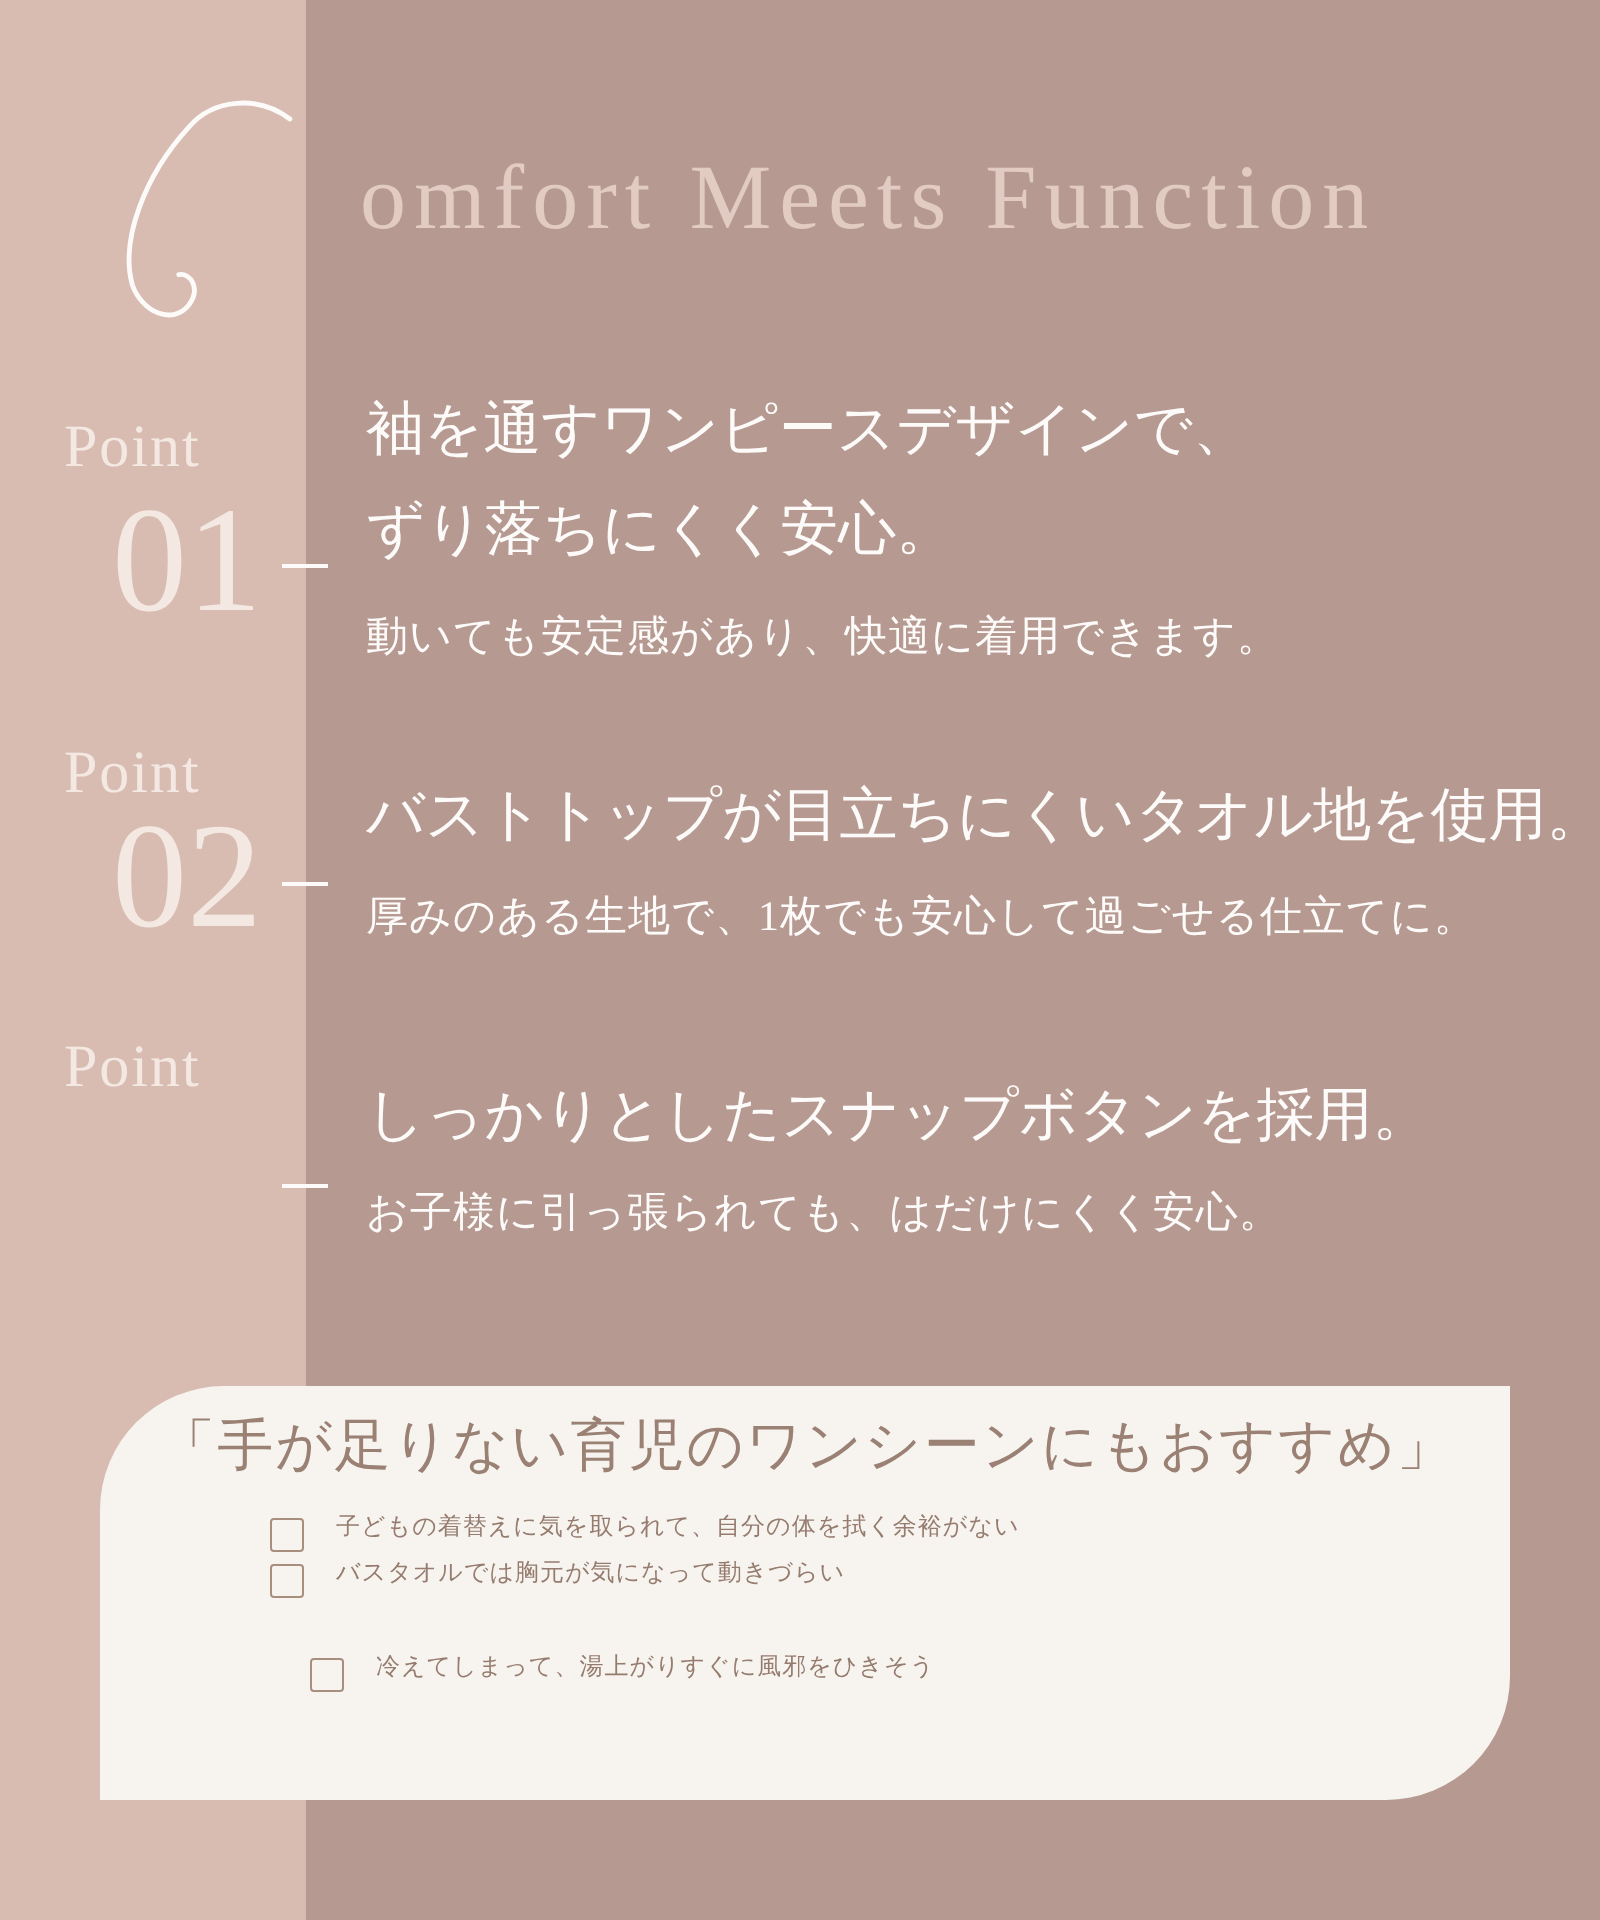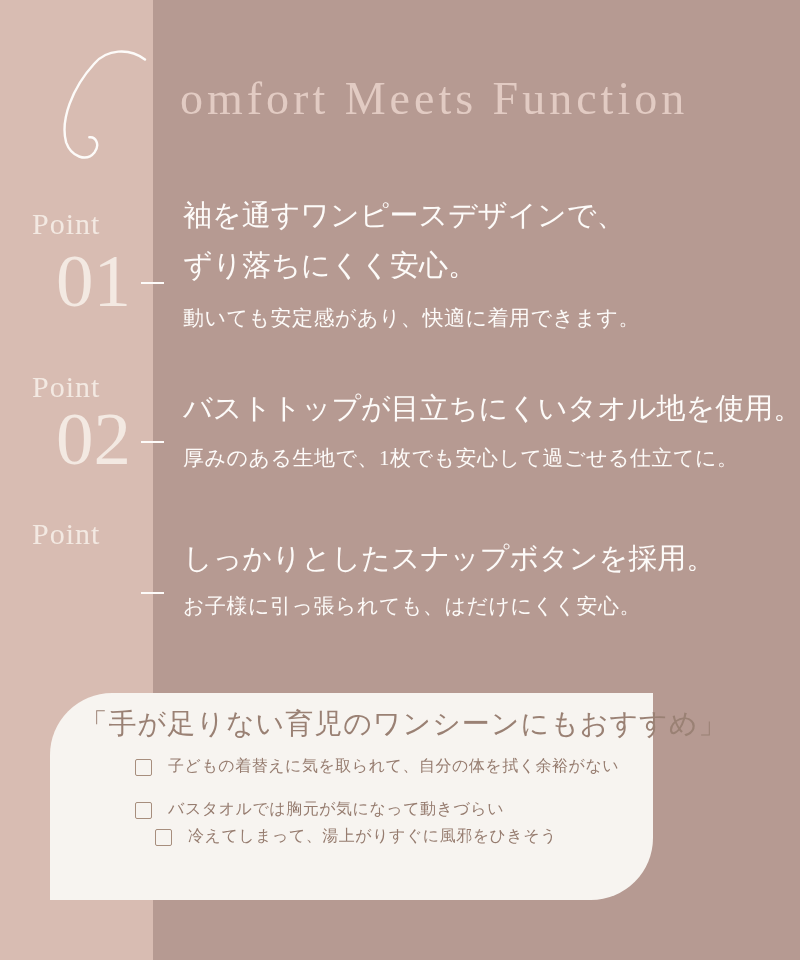--- a/index.html
+++ b/index.html
@@ -40,34 +40,34 @@
   .p-dash{position:absolute;left:141px;width:23px;height:2px;background:var(--white);}
   .p1 .p-dash{top:92px;} .p2 .p-dash{top:86px;} .p3 .p-dash{top:87px;}
   .p-title{position:absolute;left:183px;font-size:29px;line-height:1.05;color:var(--white);letter-spacing:0;white-space:nowrap;}
   .p1 .p-title.l1{top:10px;} .p1 .p-title.l2{top:60px;}
   .p2 .p-title.l1{top:38px;} .p3 .p-title.l1{top:38px;}
   .p-sub{position:absolute;left:183px;font-size:21px;line-height:1.2;color:var(--white);letter-spacing:0.5px;white-space:nowrap;}
   .p1 .p-sub{top:116px;} .p2 .p-sub{top:91px;} .p3 .p-sub{top:89px;}
 
   
   .rec-box{
-    position:absolute;left:50px;top:693px;width:603px;height:207px;
+    position:absolute;left:50px;top:693px;width:705px;height:207px;
     background:var(--box);border-radius:62px 0 62px 0;
   }
   .rec-heading{
     position:absolute;left:0;top:16px;width:707px;text-align:center;
     font-size:28px;line-height:1.1;color:#9a8174;letter-spacing:1px;white-space:nowrap;
   }
   .rec-item{position:absolute;left:85px;display:flex;align-items:flex-start;}
-  .rec-item.i0{top:63px;} .rec-item.i1{top:106px;} .rec-item.i2{top:133px;padding-left:20px;} .rec-item.i3{top:168px;}
+  .rec-item.i0{top:63px;} .rec-item.i1{top:86px;} .rec-item.i2{top:133px;padding-left:20px;} .rec-item.i3{top:168px;}
   .cb{
     flex:0 0 auto;width:17px;height:17px;margin-top:3px;margin-right:16px;
     border:1.5px solid var(--cbborder);border-radius:2px;background:transparent;
   }
-  .rec-item-label{font-size:16px;line-height:1.2;color:var(--boxtext);letter-spacing:0.5px;white-space:nowrap;}
+  .rec-item-label{font-size:12px;line-height:1.2;color:var(--boxtext);letter-spacing:0.5px;white-space:nowrap;}
 </style>
 </head>
 <body>
 
 <div class="stage">
   <div class="left-strip"></div>
 
   <div class="header">
     <svg class="script-c" viewBox="0 0 95 112" fill="none">
       <path d="M90 8 C74 -4 52 -2 40 12 C18 36 6 68 12 90 C17 104 32 110 40 100 C46 92 41 84 35 85" stroke="#fdfbf9" stroke-width="2.4" stroke-linecap="round" fill="none"></path>

